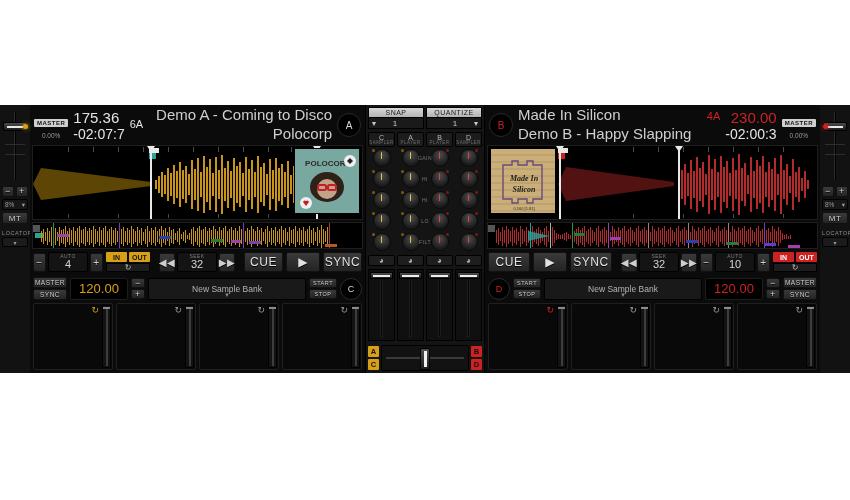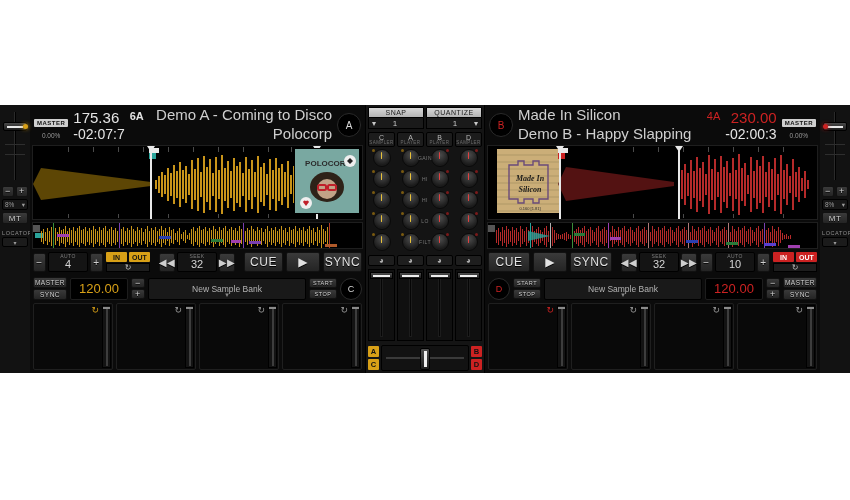--- a/index.html
+++ b/index.html
@@ -199,21 +199,21 @@
     <div class="deck">
       <div class="deckhead">
         <div class="mastbox">
           <div class="mastlbl">MASTER</div>
           <div class="pct">0.00%</div>
         </div>
         <div style="color:#e4e4e4;">
           <div class="bpm">175.36</div>
           <div class="timev">-02:07:7</div>
         </div>
-        <div class="keyv" style="color:#e4e4e4; align-self:flex-start; margin-top:3px;font-weight:bold;">6A</div>
+        <div class="keyv" style="color:#e4e4e4; align-self:flex-start; margin-top:11px;">6A</div>
         <div style="flex:1; text-align:right;">
           <div class="tinfo">Demo A - Coming to Disco</div>
           <div class="tinfo">Polocorp</div>
         </div>
         <div class="deckbadge" style="color:#d8d8d8;">A</div>
       </div>
 
       <div class="wavemain">
         <div class="beatgrid">
           <i style="left:35px"></i>
@@ -821,21 +821,21 @@
       <div class="wavemain">
         <div class="beatgrid">
           <i style="left:145px"></i>
             <i style="left:170px"></i>
             <i style="left:195px"></i>
           <i style="left:220px"></i>
             <i style="left:245px"></i>
             <i style="left:270px"></i>
           <i style="left:295px"></i>
         </div>
-        <div class="art" style="left:8px; background:#c9ab74;">
+        <div class="art" style="left:2px; background:#c9ab74;">
           <svg width="66" height="66" viewBox="0 0 66 66">
             <rect width="66" height="66" fill="#cbae78"></rect>
             <g stroke="#a08a5a" stroke-width="0.6">
               <line x1="0" y1="6" x2="66" y2="6"></line>
                 <line x1="0" y1="13" x2="66" y2="13"></line>
               <line x1="0" y1="20" x2="66" y2="20"></line>
                 <line x1="0" y1="27" x2="66" y2="27"></line>
               <line x1="0" y1="34" x2="66" y2="34"></line>
                 <line x1="0" y1="41" x2="66" y2="41"></line>
               <line x1="0" y1="48" x2="66" y2="48"></line>

